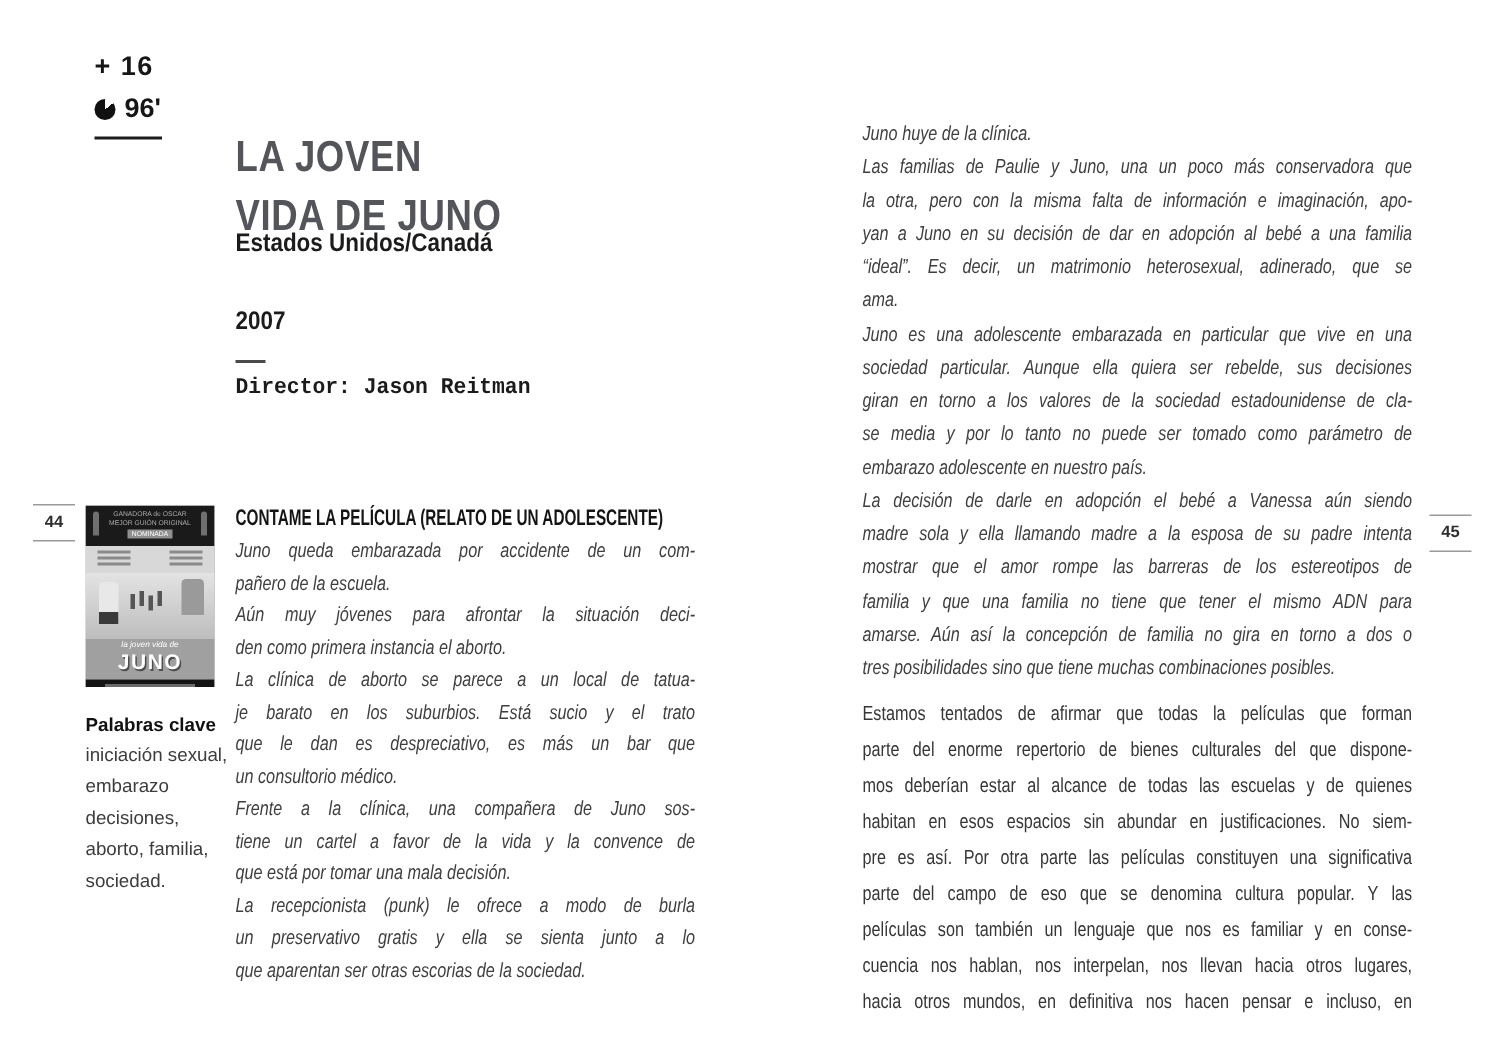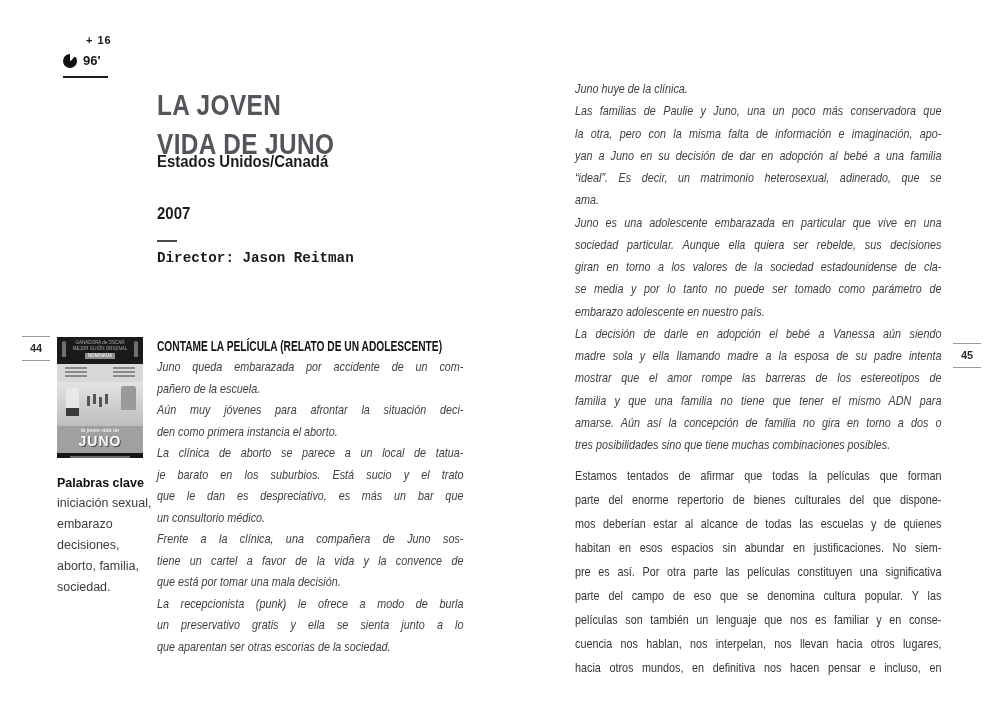--- a/index.html
+++ b/index.html
@@ -5,25 +5,25 @@
   html,body{margin:0;padding:0;background:#e8e8e8;}
   #page{
     position:relative;width:1000px;height:708px;background:#ffffff;
     font-family:"Liberation Sans",sans-serif;color:#3d3d3d;overflow:hidden;
     margin:0 auto;
   }
   .abs{position:absolute;}
   .cond{transform-origin:0 50%;display:inline-block;}
   
   .rating{left:63px;top:34px;}
-  .rating-age{font-weight:bold;font-size:11px;color:#161616;letter-spacing:1px;margin-left:23px;}
+  .rating-age{font-weight:bold;font-size:18px;color:#161616;letter-spacing:1px;}
   .rating-row{display:flex;align-items:center;gap:6px;margin-top:7px;}
   .clock{width:14px;height:14px;border-radius:50%;
     background:conic-gradient(#ffffff 0deg 52deg,#111111 52deg 360deg);}
-  .rating-dur{font-weight:bold;font-size:13px;color:#161616;}
+  .rating-dur{font-weight:bold;font-size:18px;color:#161616;}
   .rating-rule{width:45px;height:2px;background:#1c1c1c;margin-top:8px;}
   
   .title{left:157px;top:86px;line-height:39px;font-weight:bold;font-size:29px;
     color:#54555a;letter-spacing:.5px;}
   .title .cond{transform:scaleX(.84);}
   .country{left:157px;top:152px;font-weight:bold;font-size:17px;color:#1b1b1b;}
   .country .cond{transform:scaleX(.88);}
   .year{left:157px;top:204px;font-weight:bold;font-size:17px;color:#1b1b1b;}
   .year .cond{transform:scaleX(.88);}
   .dash{left:157px;top:240px;width:20px;height:1.5px;background:#4a4a4a;}

